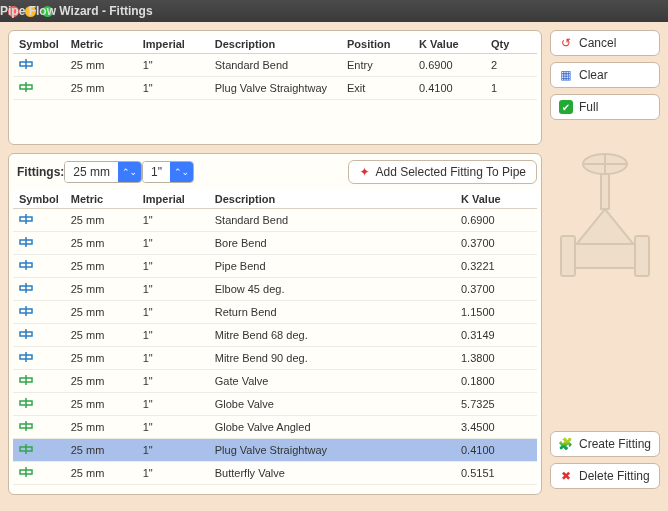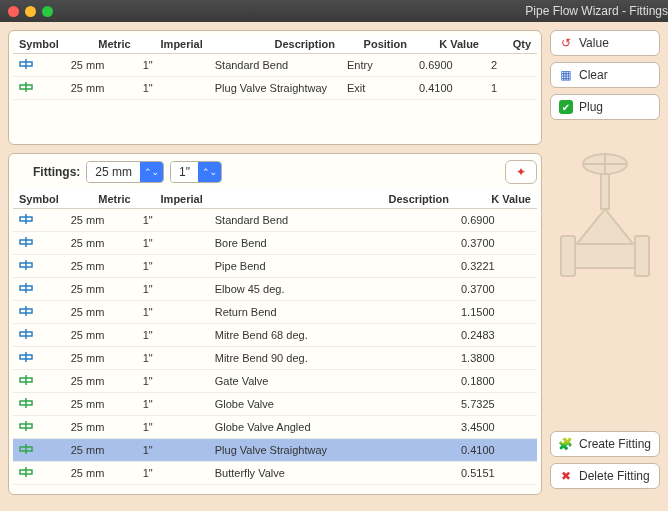--- a/index.html
+++ b/index.html
@@ -1,34 +1,34 @@
 <!DOCTYPE html>
 <html><head>
 <meta charset="utf-8">
 <style>
   html,body{margin:0;padding:0;font-family:-apple-system,Helvetica,Arial,sans-serif;font-size:12px;color:#333;}
   body{background:#f7e3cd;width:668px;height:511px;overflow:hidden;}
   .titlebar{height:22px;background:linear-gradient(#4b4b4b,#3a3a3a);color:#eee;display:flex;align-items:center;padding:0 8px;position:relative;}
   .traffic{display:flex;gap:6px;}
   .dot{width:11px;height:11px;border-radius:50%;}
   .red{background:#ff5f57;} .yel{background:#febc2e;} .grn{background:#28c840;}
-  .title{position:absolute;left:0;right:0;text-align:right;font-size:12px;color:#ddd;}
+  .title{position:absolute;left:0;right:0;text-align:left;font-size:12px;color:#ddd;font-weight:bold;}
   .content{display:flex;padding:8px;gap:8px;}
   .leftcol{flex:1;display:flex;flex-direction:column;gap:8px;}
   .rightcol{width:110px;display:flex;flex-direction:column;gap:0;}
   .panel{background:#fffef9;border:1px solid #c7b9a5;border-radius:6px;padding:4px;}
   .hdrbar{display:flex;align-items:center;font-size:11px;padding:2px 4px;gap:4px;}
   .bold{font-weight:600;}
   table{width:100%;border-collapse:collapse;font-size:11px;}
-  th{background:#fff;text-align:right;padding:3px 6px;border-bottom:1px solid #d9d1c3;font-weight:600;}
+  th{background:#fff;text-align:left;padding:3px 6px;border-bottom:1px solid #d9d1c3;font-weight:600;}
   td{padding:3px 6px;border-bottom:1px solid #edebe6;}
   tr.sel td{background:#a9c1ea;}
   .btn{background:#fff;border:1px solid #c7b9a5;border-radius:6px;padding:5px 8px;display:flex;align-items:center;gap:6px;cursor:pointer;white-space:nowrap;font-size:12px;margin-bottom:6px;}
   .btn .ico{width:14px;height:14px;display:inline-flex;align-items:center;justify-content:center;}
-  .fittingsbar{display:flex;align-items:center;gap:6px;padding:2px 0 6px 4px;margin-left:16px;}
+  .fittingsbar{display:flex;align-items:center;padding:2px 0 6px 4px;}
   .sel-wrap{display:inline-flex;border-radius:4px;overflow:hidden;border:1px solid #b8b0a0;}
   .sel-wrap span{padding:3px 8px;background:#fff;}
   .sel-wrap .arrow{background:#3b7bff;color:#fff;padding:3px 4px;font-size:9px;display:flex;align-items:center;}
   .pill{background:#fff;border:1px solid #c7b9a5;border-radius:6px;padding:4px 10px;display:flex;align-items:center;gap:6px;cursor:pointer;}
   .symcol{width:30px;}
   .sym{display:inline-block;width:14px;height:14px;}
   .valveimg{width:110px;height:180px;display:flex;align-items:center;justify-content:center;margin-top:10px;margin-bottom:auto;}
   .valveimg svg{opacity:.5;}
   .totals-label{font-weight:600;margin-left:auto;}
   .scrollbox{max-height:300px;overflow:hidden;}
@@ -99,20 +99,21 @@
           <span>25 mm</span>
             <span class="arrow">⌃⌄</span>
         </div>
         <div class="sel-wrap">
           <span>1"</span>
             <span class="arrow">⌃⌄</span>
         </div>
         <div class="spacer"></div>
         <div class="pill">
           <span class="ico" style="color:#d33">✦</span>
+          <span>Add Selected Fitting To Pipe</span>
         </div>
       </div>
       <div class="scrollbox">
       <table>
         <thead>
               <tr>
           <th class="symcol">Symbol</th>
           <th style="width:60px">Metric</th>
           <th style="width:60px">Imperial</th>
           <th>Description</th>
@@ -171,21 +172,21 @@
                 <td>1.1500</td>
               </tr>
               <tr>
                 <td class="symcol"><span class="sym"><svg width="14" height="14">
                       <rect x="1" y="5" width="12" height="4" fill="none" stroke="#2a7ec7" stroke-width="1.5"></rect>
                       <line x1="7" y1="2" x2="7" y2="12" stroke="#2a7ec7" stroke-width="1.5"></line>
                     </svg></span></td>
                 <td>25 mm</td>
                 <td>1"</td>
                 <td>Mitre Bend 68 deg.</td>
-                <td>0.2483</td>
+                <td>0.3149</td>
               </tr>
               <tr>
                 <td class="symcol"><span class="sym"><svg width="14" height="14">
                       <rect x="1" y="5" width="12" height="4" fill="none" stroke="#2a7ec7" stroke-width="1.5"></rect>
                       <line x1="7" y1="2" x2="7" y2="12" stroke="#2a7ec7" stroke-width="1.5"></line>
                     </svg></span></td>
                 <td>25 mm</td>
                 <td>1"</td>
                 <td>Mitre Bend 90 deg.</td>
                 <td>1.3800</td>
@@ -253,29 +254,29 @@
             </tbody>
       </table>
       </div>
     </div>
 
   </div>
 
   <div class="rightcol">
     <div class="btn">
       <span class="ico" style="color:#d33">↺</span>
-      <span>Value</span>
+      <span>Cancel</span>
     </div>
     <div class="btn">
       <span class="ico" style="color:#36c">▦</span>
       <span>Clear</span>
     </div>
     <div class="btn">
       <span class="ico" style="background:#2a3;color:#fff;border-radius:3px;font-size:10px">✔</span>
-      <span>Plug</span>
+      <span>Full</span>
     </div>
 
     <div class="valveimg">
       <svg width="100" height="160" viewBox="0 0 100 160">
         <g fill="#e6d9c6" stroke="#b9ac96" stroke-width="2">
           <ellipse cx="50" cy="18" rx="22" ry="10"></ellipse>
           <line x1="28" y1="18" x2="72" y2="18"></line>
           <line x1="50" y1="8" x2="50" y2="28"></line>
           <rect x="46" y="28" width="8" height="35"></rect>
           <path d="M20 100 L50 63 L80 100 Z"></path>

